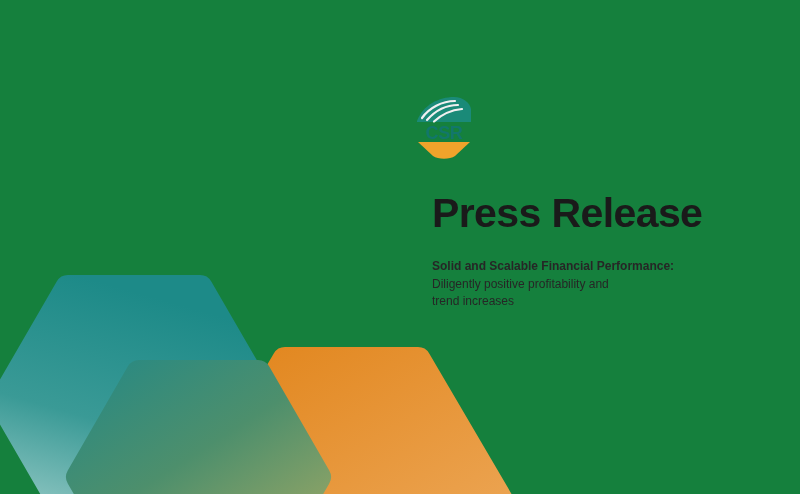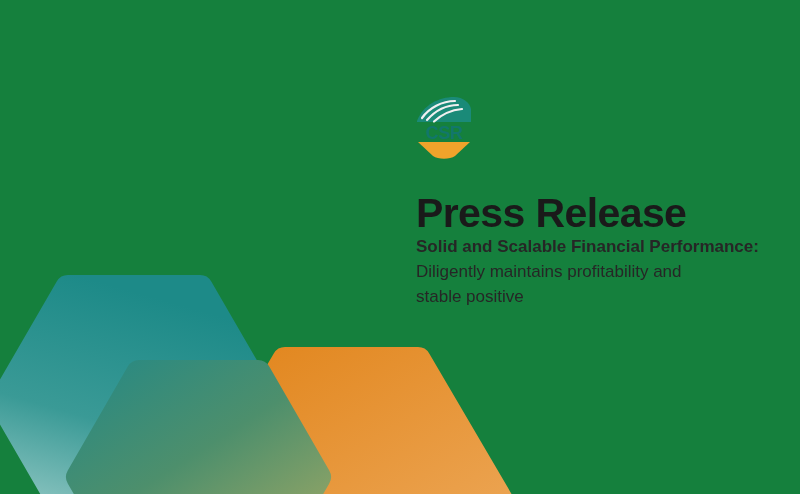--- a/index.html
+++ b/index.html
@@ -40,36 +40,37 @@
     position: absolute;
     left: 413px;
     top: 96px;
     width: 62px;
     height: 64px;
   }
 
   
   #text-block {
     position: absolute;
-    left: 416px;
+    left: 432px;
     top: 192px;
     width: 360px;
   }
 
   .headline {
     font-size: 41px;
     font-weight: bold;
     line-height: 1.06;
     color: #1a1a1a;
     letter-spacing: -0.6px;
     white-space: nowrap;
   }
 
   #subtitle-wrap {
-    font-size: 17px;
+    margin-top: 23px;
+    font-size: 12px;
     line-height: 1.45;
     color: #262626;
   }
 
   .sub-strong { font-weight: bold; display: block; }
   .sub-line   { font-weight: normal; display: block; }
 </style>
 </head>
 <body>
 
@@ -144,18 +145,18 @@
     <g>
       <path d="M5 46 L 57 46 L 42 60 C 37 63.5, 25 63.5, 20 60 Z" fill="#f0a32b"></path>
     </g>
   </svg>
 
   <div id="text-block">
     <div class="headline">Press Release</div>
 
     <div id="subtitle-wrap">
       <span class="sub-strong">Solid and Scalable Financial Performance:</span>
-      <span class="sub-line">Diligently maintains profitability and</span>
-      <span class="sub-line">stable positive</span>
+      <span class="sub-line">Diligently positive profitability and</span>
+      <span class="sub-line">trend increases</span>
     </div>
   </div>
 
 </div>
 
 </body></html>

